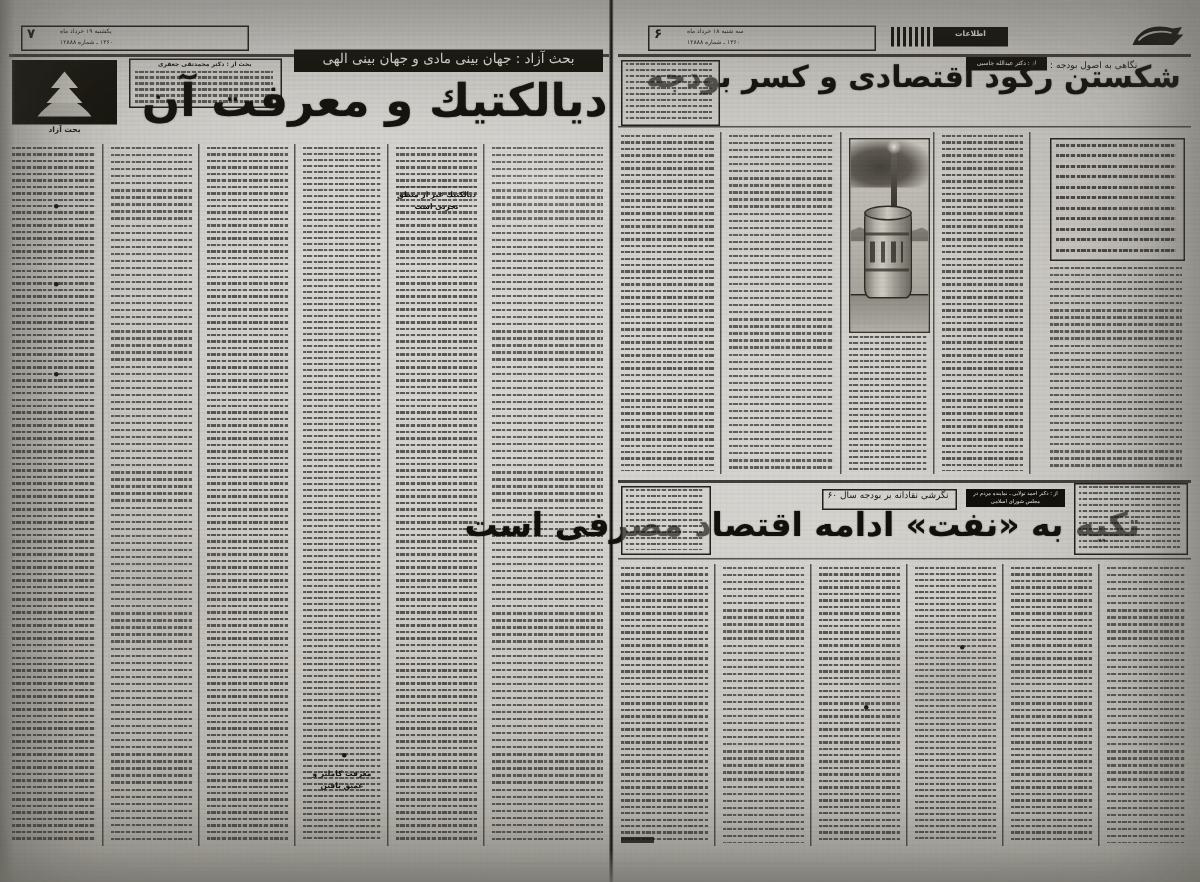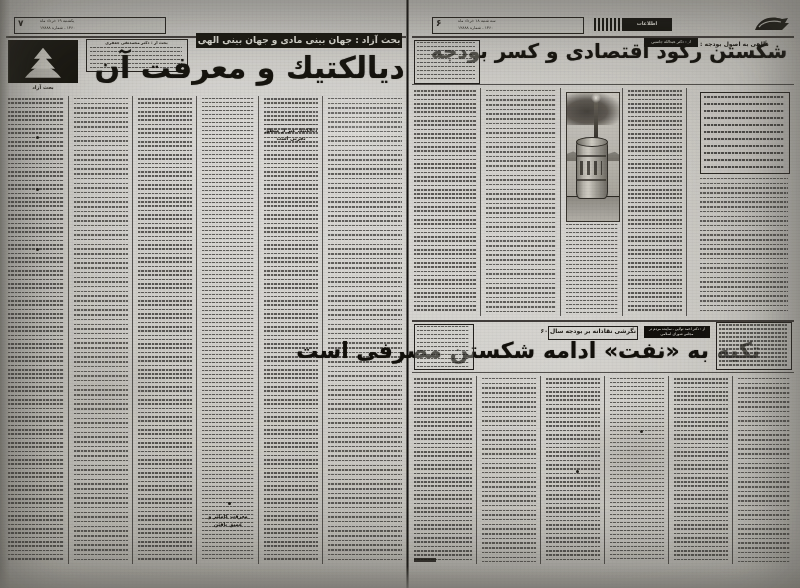--- a/index.html
+++ b/index.html
@@ -46,21 +46,21 @@
   .vrule{position:absolute;width:1px;background:#2a2724;opacity:.72;}
   .hrule{position:absolute;height:1px;background:#2a2724;opacity:.75;}
   .hrule.thick{height:2px;opacity:.85;}
   .gutter{position:absolute;top:0;width:3px;height:588px;
     background:linear-gradient(90deg,rgba(40,38,35,.25),#171513 40%,#171513 60%,rgba(40,38,35,.25));}
 
   
   .hl{position:absolute;direction:rtl;text-align:center;color:#16140f;
       font-family:"DejaVu Sans",sans-serif;font-weight:bold;white-space:nowrap;
       text-shadow:0 0 1px rgba(20,18,14,.55);}
-  .kicker{position:absolute;direction:rtl;color:#1b1813;font-weight:bold;white-space:nowrap;}
+  .kicker{position:absolute;direction:rtl;color:#1b1813;font-weight:normal;white-space:nowrap;}
   .tiny{position:absolute;direction:rtl;color:#211e19;white-space:nowrap;}
 
   .hlbar{position:absolute;background:#17150f;}
 
   
   .plate{position:absolute;border:1px solid #262320;background:rgba(210,208,202,.35);}
   .barcode{position:absolute;background:
       repeating-linear-gradient(90deg,#15130f 0 2px,rgba(0,0,0,0) 2px 4px);}
   .blackstrip{position:absolute;background:#15130f;}
 
@@ -235,21 +235,21 @@
         <div class="lines d3"></div>
       </div>
 
     <div class="hrule thick" style="left:412px;top:320px;width:382px;"></div>
 
     <div class="plate" style="left:548px;top:326px;width:88px;height:12px;"></div>
     <div class="kicker" style="left:548px;top:327px;width:88px;text-align:center;font-size:6px;">نگرشى نقادانه بر بودجه سال ۶۰</div>
     <div class="blackstrip" style="left:644px;top:326px;width:66px;height:12px;"></div>
     <div class="tiny" style="left:644px;top:327px;width:66px;text-align:center;font-size:3.5px;line-height:5px;color:#e9e7e0;white-space:normal;">از : دكتر احمد تولايى ـ نماينده مردم در مجلس شوراى اسلامى</div>
 
-    <div class="hl" style="left:430px;top:338px;width:330px;font-size:22px;letter-spacing:-1px;">تكيه به «نفت» ادامه شكستن مصرفى است</div>
+    <div class="hl" style="left:430px;top:338px;width:330px;font-size:22px;letter-spacing:-1px;">تكيه به «نفت» ادامه اقتصاد مصرفى است</div>
 
     <div class="plate" style="left:414px;top:324px;width:58px;height:44px;"></div>
     <div class="txtcol" style="left:417px;top:326px;width:52px;height:41px;">
         <div class="lines d2"></div>
       </div>
 
     <div class="plate" style="left:716px;top:322px;width:74px;height:46px;"></div>
     <div class="txtcol" style="left:719px;top:324px;width:68px;height:43px;">
         <div class="lines d2"></div>
       </div>

